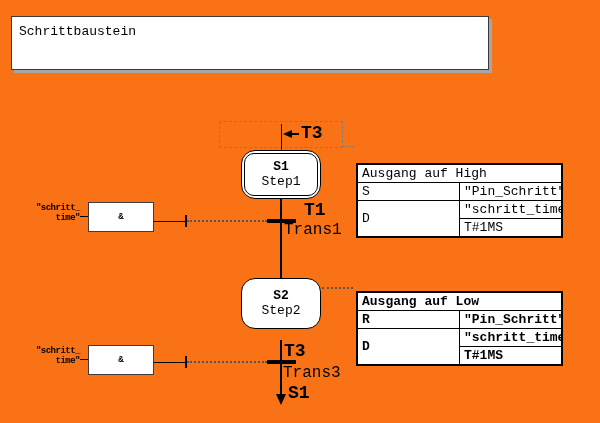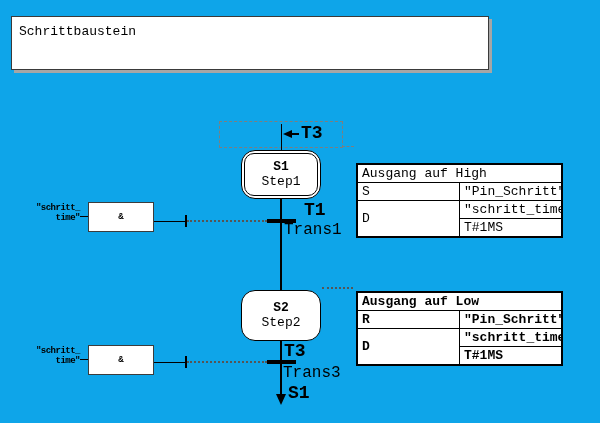--- a/index.html
+++ b/index.html
@@ -1,17 +1,17 @@
 <!DOCTYPE html>
 <html><head>
 <meta charset="utf-8">
 <style>
   html,body{margin:0;padding:0;background:#ffffff;}
   .canvas{
-    position:relative; width:600px; height:423px; background:#0ea5e9;
+    position:relative; width:600px; height:423px; background:#f97316;
     font-family:"Liberation Mono","DejaVu Sans Mono",monospace;
     color:#000; overflow:hidden;
   }
   .abs{position:absolute;}
 
   
   .title-panel{
     left:11px; top:16px; width:469px; height:45px;
     border:1px solid #3a3a3a; background:#fff;
     box-shadow:3px 3px 0 #a6a6a6;
@@ -140,21 +140,21 @@
     <tr>
       <td class="q" rowspan="2">D</td>
       <td>"schritt_time"</td>
     </tr>
     <tr>
           <td>T#1MS</td>
         </tr>
   </tbody>
     </table>
 
-  <div class="abs step" style="top:290px;height:49px;">
+  <div class="abs step" style="top:278px;height:49px;">
     <div class="step-inner" style="border:none;">
       <div class="step-id">S2</div>
       <div class="step-name">Step2</div>
     </div>
   </div>
   <div class="abs dot-h" style="left:322px;top:287px;width:31px;"></div>
 
   <table class="action" style="top:291px;font-weight:bold;">
     <tbody>
         <tr>

